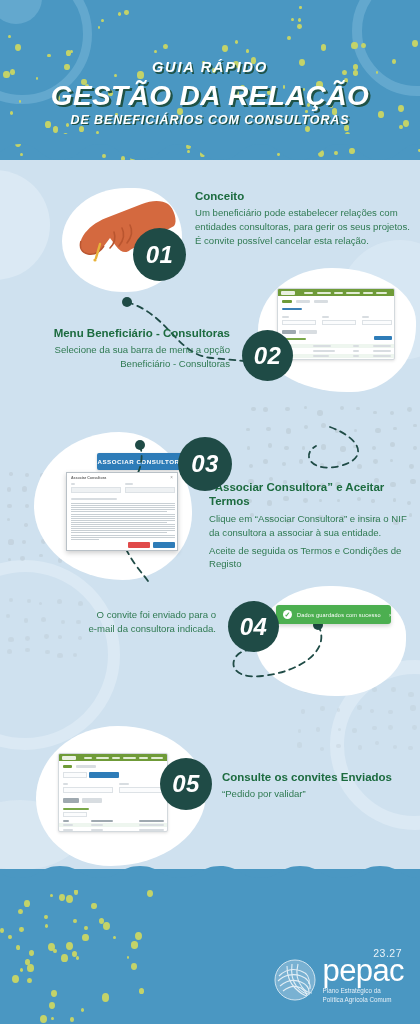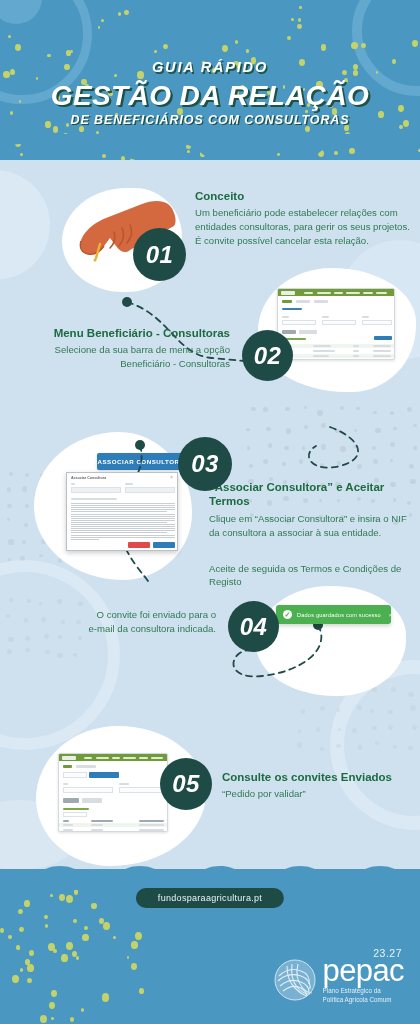--- a/index.html
+++ b/index.html
@@ -127,21 +127,21 @@
     font-weight: bold;
     color: #1c6b3f;
     line-height: 1.25;
     margin-bottom: 3px;
   }
   .txt-block p {
     font-size: 9.6px;
     color: #2f7a52;
     line-height: 1.45;
   }
-  .txt-block p + p { margin-top: 22px; }
+  .txt-block p + p { margin-top: 4px; }
   .ta-right { text-align: right; }
 
   
   .connector { position: absolute; z-index: 10; overflow: visible; }
 
   
   .shot {
     position: absolute;
     background: #fff;
     border: 1px solid #d3d9dd;
@@ -788,21 +788,20 @@
         <div class="dot g-dot" style="left: 139.107px; top: 119.381px; width: 5.32135px; height: 6.11955px;"></div>
         <div class="dot g-dot" style="left: 73.5532px; top: 20.3383px; width: 4.5637px; height: 5.24826px;"></div>
         <div class="dot g-dot" style="left: 15.9857px; top: 76.272px; width: 3.79447px; height: 4.36365px;"></div>
         <div class="dot g-dot" style="left: 28.9043px; top: 81.3493px; width: 5.09701px; height: 5.86156px;"></div>
         <div class="dot g-dot" style="left: 24.809px; top: 89.7368px; width: 5.55463px; height: 6.38783px;"></div>
         <div class="dot g-dot" style="left: 66.1998px; top: 25.6011px; width: 7.25069px; height: 8.33829px;"></div>
         <div class="dot g-dot" style="left: 65.5768px; top: 73.109px; width: 7.2685px; height: 8.35877px;"></div>
       </div>
   </div>
 
-  <div class="site-pill" style="top:888px; z-index:9;">fundosparaagricultura.pt</div>
 
   <div class="pepac">
     <svg class="pepac-mark" viewBox="0 0 44 44">
       <circle cx="22" cy="22" r="20" fill="#79b1d2"></circle>
       <g stroke="#e8f2f8" stroke-width="1.1" fill="none" opacity=".95">
         <path d="M6,18 C12,12 20,10 28,13 C34,15 37,20 36,26"></path>
         <path d="M5,23 C11,17 20,15 28,18 C34,20 38,25 37,31"></path>
         <path d="M7,28 C13,23 21,21 28,24 C33,26 36,30 36,34"></path>
         <path d="M10,33 C15,29 22,27 28,30 C31,32 33,34 34,37"></path>
         <path d="M14,8 C14,16 16,24 22,30 C26,34 30,37 34,38"></path>

